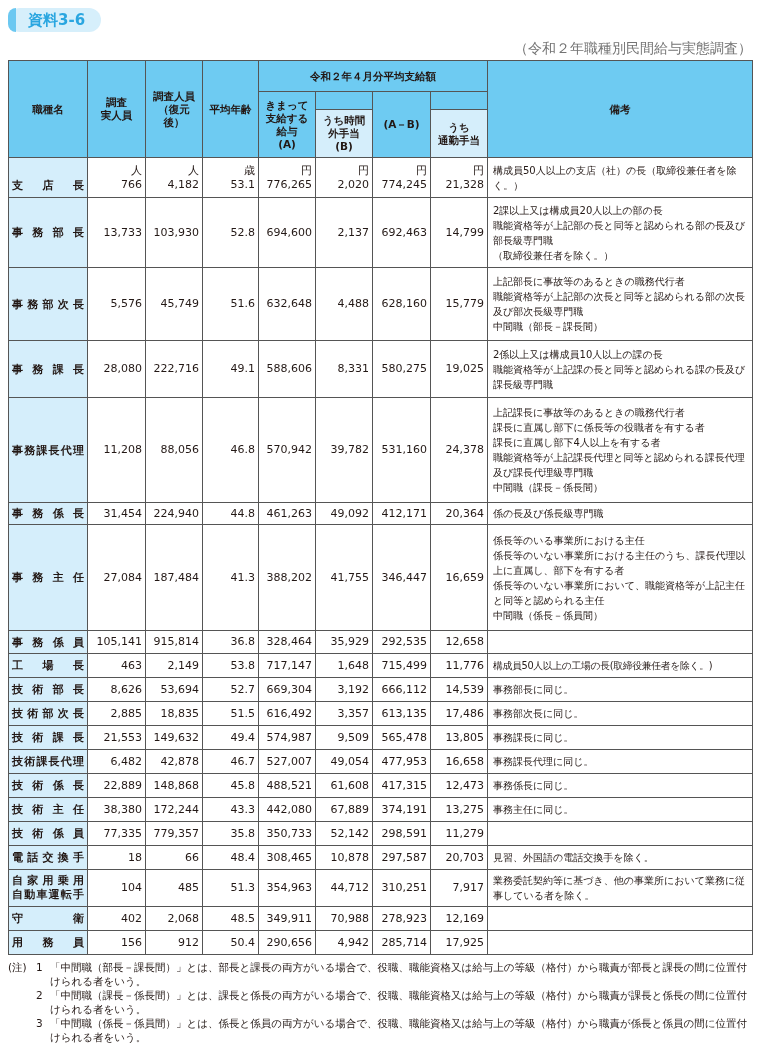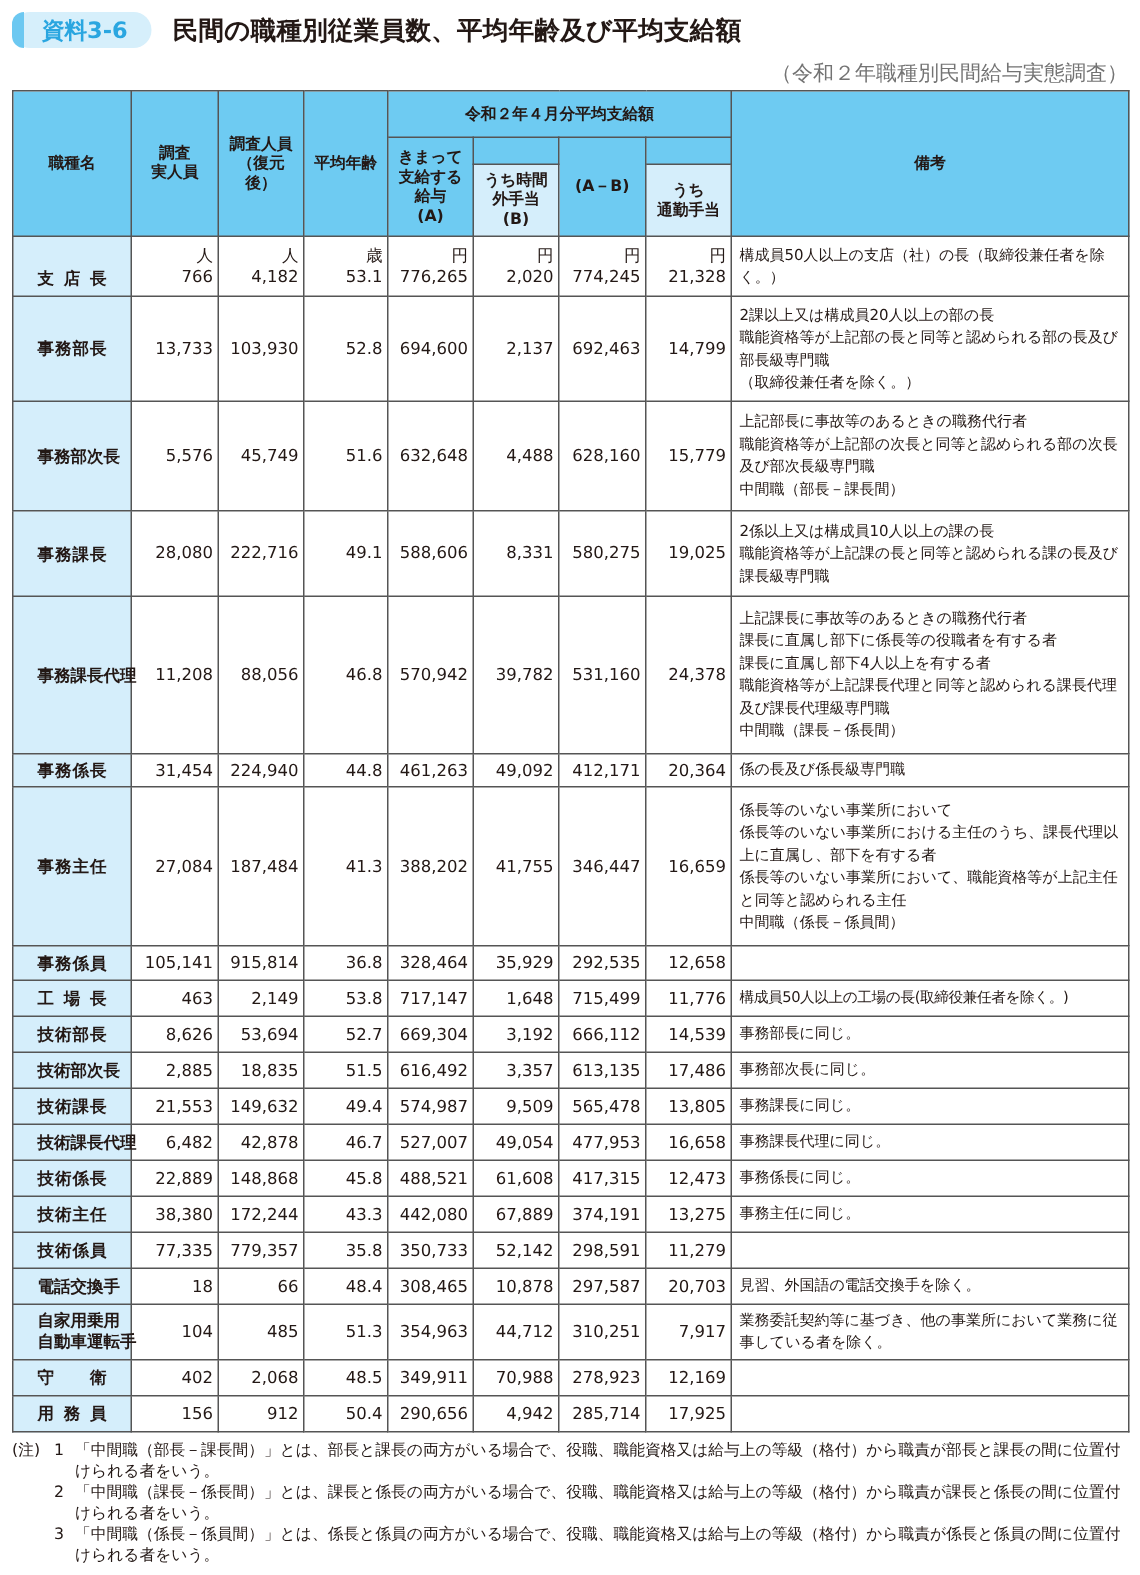--- a/index.html
+++ b/index.html
@@ -6,36 +6,35 @@
   body { width:760px; height:1050px; position:relative; font-family:"DejaVu Sans", "Liberation Sans", sans-serif; color:#231815; overflow:hidden; }
   .title-row { position:absolute; top:7px; left:8px; height:26px; display:flex; align-items:center; }
   .badge { position:relative; height:24px; padding:0 16px 0 20px; background:#d6effb; border-radius:12px; display:flex; align-items:center; color:#2aa6e0; font-weight:bold; font-size:15px; letter-spacing:0px; }
   .badge::before { content:""; position:absolute; left:0; top:0; width:8px; height:24px; background:#6cc8f1; border-radius:12px 0 0 12px; }
   .page-title { margin-left:14px; font-size:17px; font-weight:bold; color:#231815; letter-spacing:0.2px; }
   .source { position:absolute; top:40px; right:8px; font-size:14px; color:#737373; }
   table.main { position:absolute; left:8px; top:60px; width:744px; border-collapse:collapse; table-layout:fixed; font-size:11px; }
   table.main th, table.main td { border:1px solid #555; padding:0 3px; box-sizing:border-box; }
   table.main th { background:#6ecbf2; font-weight:bold; font-size:10.5px; line-height:13px; text-align:center; vertical-align:middle; color:#231815;margin-top:45px; }
   table.main th.light { background:#d5eefb; }
-  table.main td.name { background:#d5eefb; font-weight:bold; font-size:11px; white-space:nowrap; text-align:justify; text-align-last:justify; padding:0 16px; }
+  table.main td.name { background:#d5eefb; font-weight:bold; font-size:11px; white-space:nowrap; text-align:justify; text-align-last:justify; padding:0 3px; }
   table.main td.num { text-align:right; white-space:nowrap; font-size:11px; line-height:14px; }
   table.main td.note { font-size:10px; line-height:15px; padding:3px 5px; vertical-align:middle; text-align:left; }
   .unit { display:block; }
   .notes { position:absolute; top:960px; left:8px; width:744px; font-size:10.5px; line-height:14px; color:#231815; }
   .note-item { display:flex; }
   .note-prefix { width:28px; flex:none; }
   .note-num { width:14px; flex:none; }
   .note-text { flex:1; }
 </style>
 </head>
 <body>
 
 <div class="title-row">
   <div class="badge">資料3-6</div>
-  <div class="page-title">民間の職種別従業員数、平均年齢及び平均支給額</div>
 </div>
 <div class="source">（令和２年職種別民間給与実態調査）</div>
 
 <table class="main">
   <colgroup>
     <col style="width:79px">
       <col style="width:58px">
       <col style="width:57px">
       <col style="width:56px">
     <col style="width:57px">
@@ -152,21 +151,21 @@
     <tr style="height:106px">
       <td class="name">事務主任</td>
       <td class="num">27,084</td>
       <td class="num">187,484</td>
       <td class="num">41.3</td>
       <td class="num">388,202</td>
       <td class="num">41,755</td>
       <td class="num">346,447</td>
       <td class="num">16,659</td>
       <td class="note">
-          <div>係長等のいない事業所において</div>
+          <div>係長等のいる事業所における主任</div>
           <div>係長等のいない事業所における主任のうち、課長代理以上に直属し、部下を有する者</div>
           <div>係長等のいない事業所において、職能資格等が上記主任と同等と認められる主任</div>
           <div>中間職（係長－係員間）</div>
         </td>
     </tr>
     <tr style="height:23px">
       <td class="name">事務係員</td>
       <td class="num">105,141</td>
       <td class="num">915,814</td>
       <td class="num">36.8</td>

